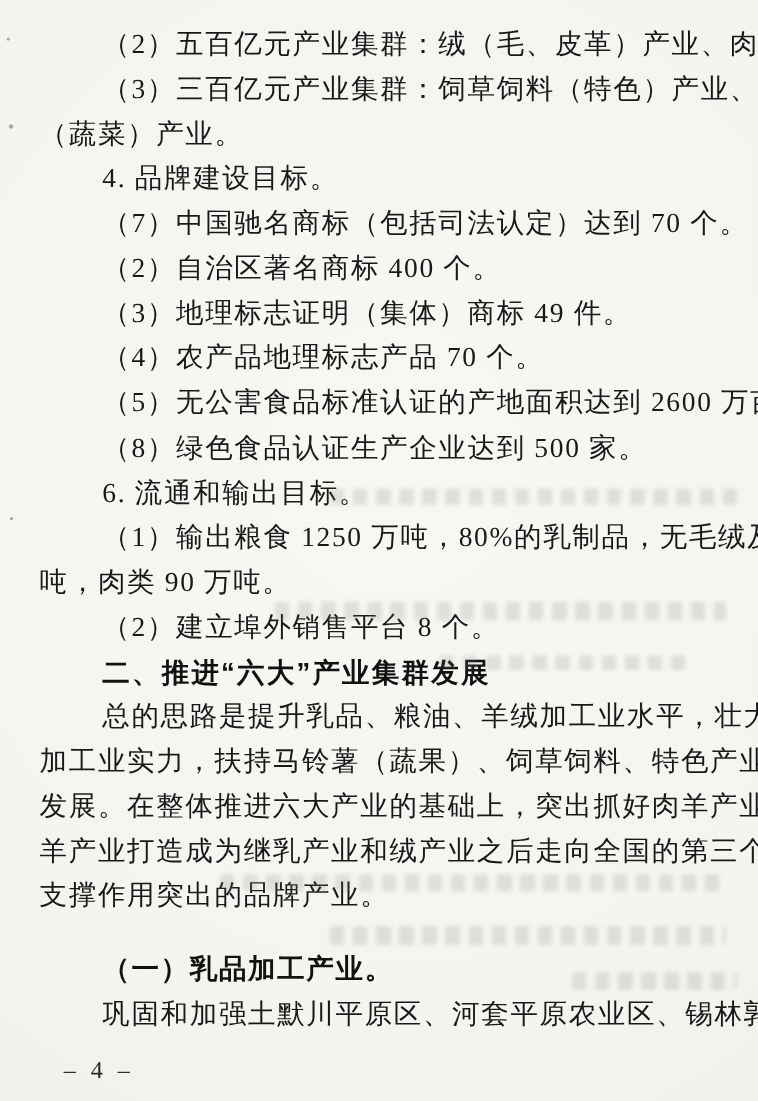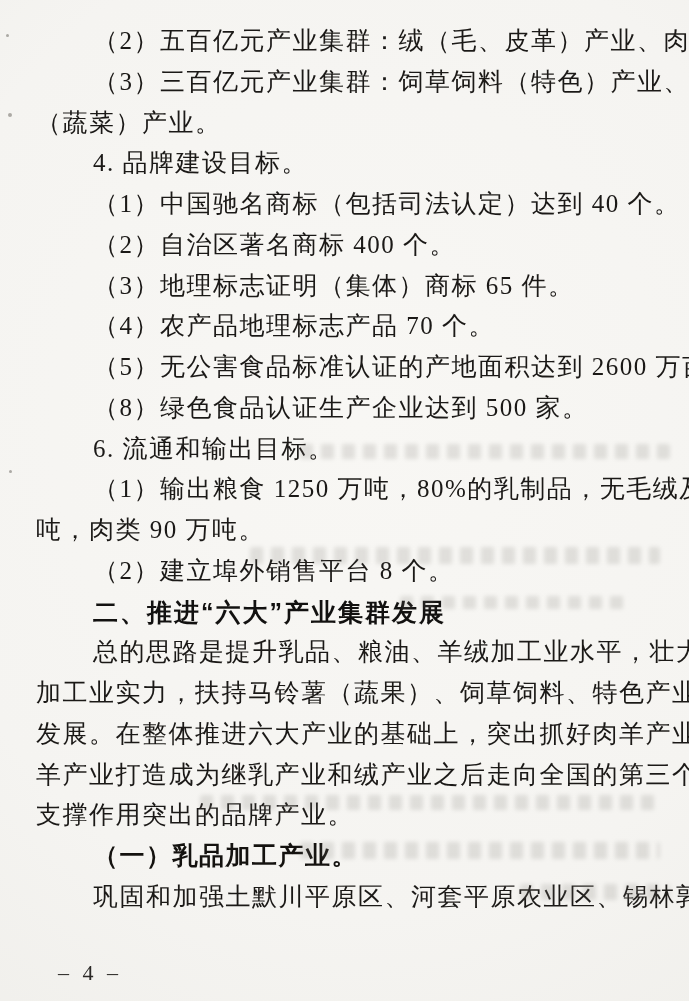--- a/index.html
+++ b/index.html
@@ -39,20 +39,21 @@
   .cont   { text-indent: 0; }
   .heading {
     font-family: Liberation Sans, sans-serif;
     font-weight: 700;
     letter-spacing: 2px;
     color: #121110;
   }
   .subheading {
     font-weight: 700;
     color: #14120f;
+    margin-top: 26px;
   }
   .page-num {
     position: absolute;
     left: 58px;
     top: 960px;
     font-size: 22px;
     letter-spacing: 4px;
     color: #2b2927;
     font-family: "Liberation Serif", "DejaVu Serif", serif;
   }
@@ -78,23 +79,23 @@
 </head>
 <body>
 
 <div class="page">
 
   <div class="doc">
     <div class="line indent">（2）五百亿元产业集群：绒（毛、皮革）产业、肉产业。</div>
     <div class="line indent">（3）三百亿元产业集群：饲草饲料（特色）产业、马铃薯</div>
     <div class="line cont">（蔬菜）产业。</div>
     <div class="line indent">4. 品牌建设目标。</div>
-    <div class="line indent">（1）中国驰名商标（包括司法认定）达到 40 个。</div>
+    <div class="line indent">（7）中国驰名商标（包括司法认定）达到 70 个。</div>
     <div class="line indent">（2）自治区著名商标 400 个。</div>
-    <div class="line indent">（3）地理标志证明（集体）商标 65 件。</div>
+    <div class="line indent">（3）地理标志证明（集体）商标 49 件。</div>
     <div class="line indent">（4）农产品地理标志产品 70 个。</div>
     <div class="line indent">（5）无公害食品标准认证的产地面积达到 2600 万亩。</div>
     <div class="line indent">（8）绿色食品认证生产企业达到 500 家。</div>
     <div class="line indent">6. 流通和输出目标。</div>
     <div class="line indent">（1）输出粮食 1250 万吨，80%的乳制品，无毛绒及制品 3000</div>
     <div class="line cont">吨，肉类 90 万吨。</div>
     <div class="line indent">（2）建立埠外销售平台 8 个。</div>
     <div class="line indent heading">二、推进“六大”产业集群发展</div>
     <div class="line indent">总的思路是提升乳品、粮油、羊绒加工业水平，壮大牛羊肉</div>
     <div class="line cont">加工业实力，扶持马铃薯（蔬果）、饲草饲料、特色产业加工业</div>

